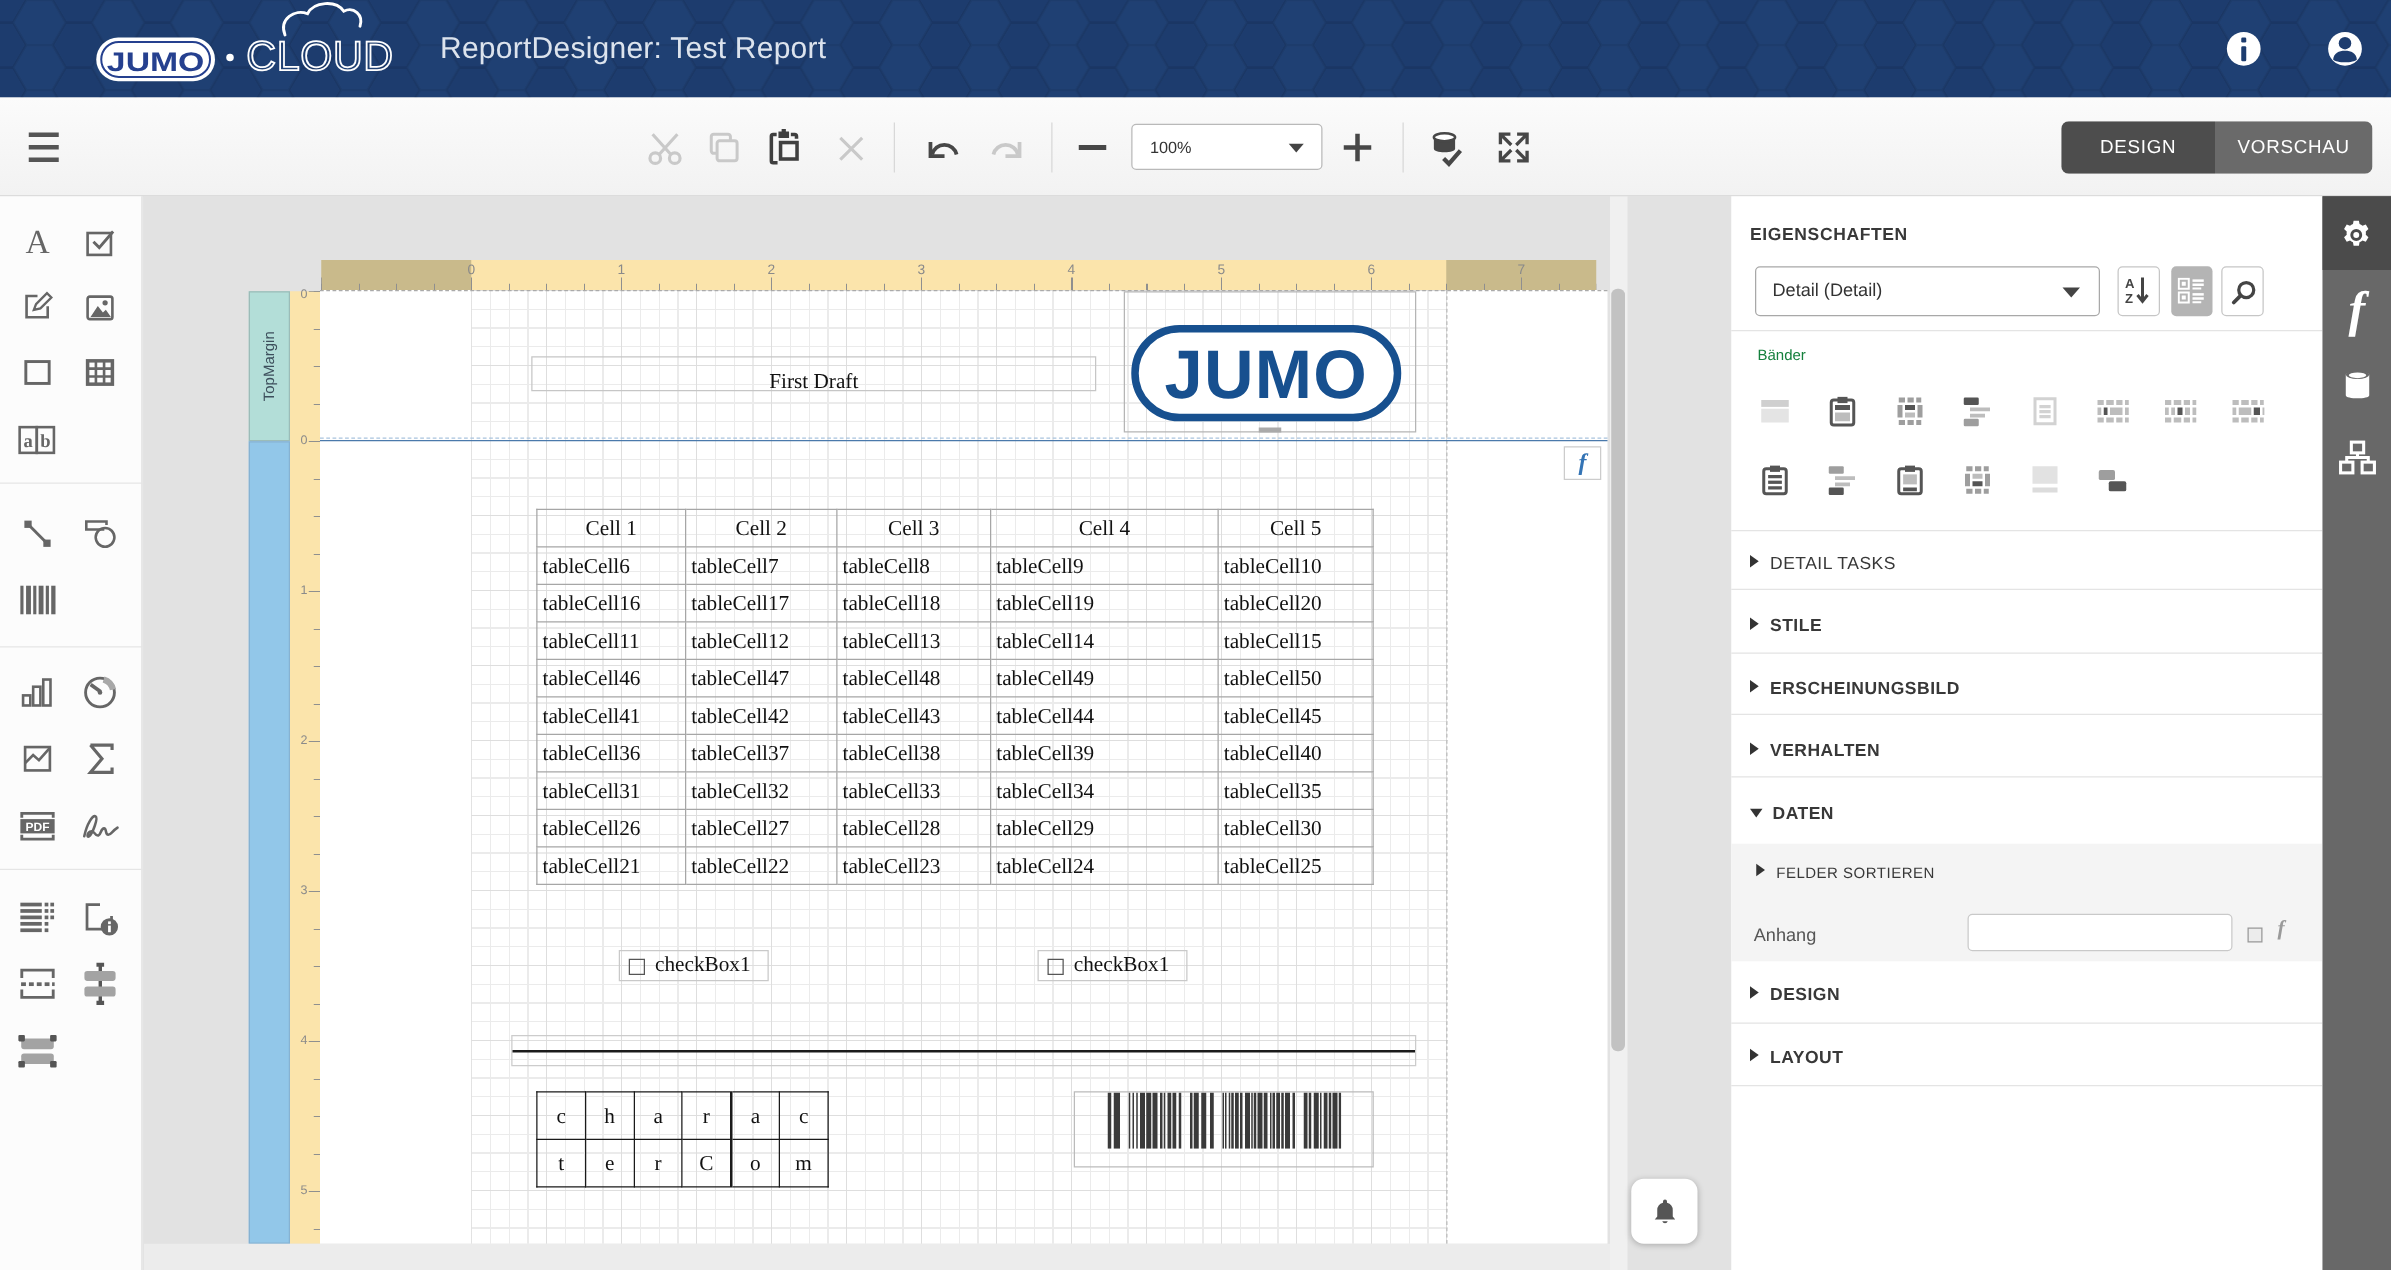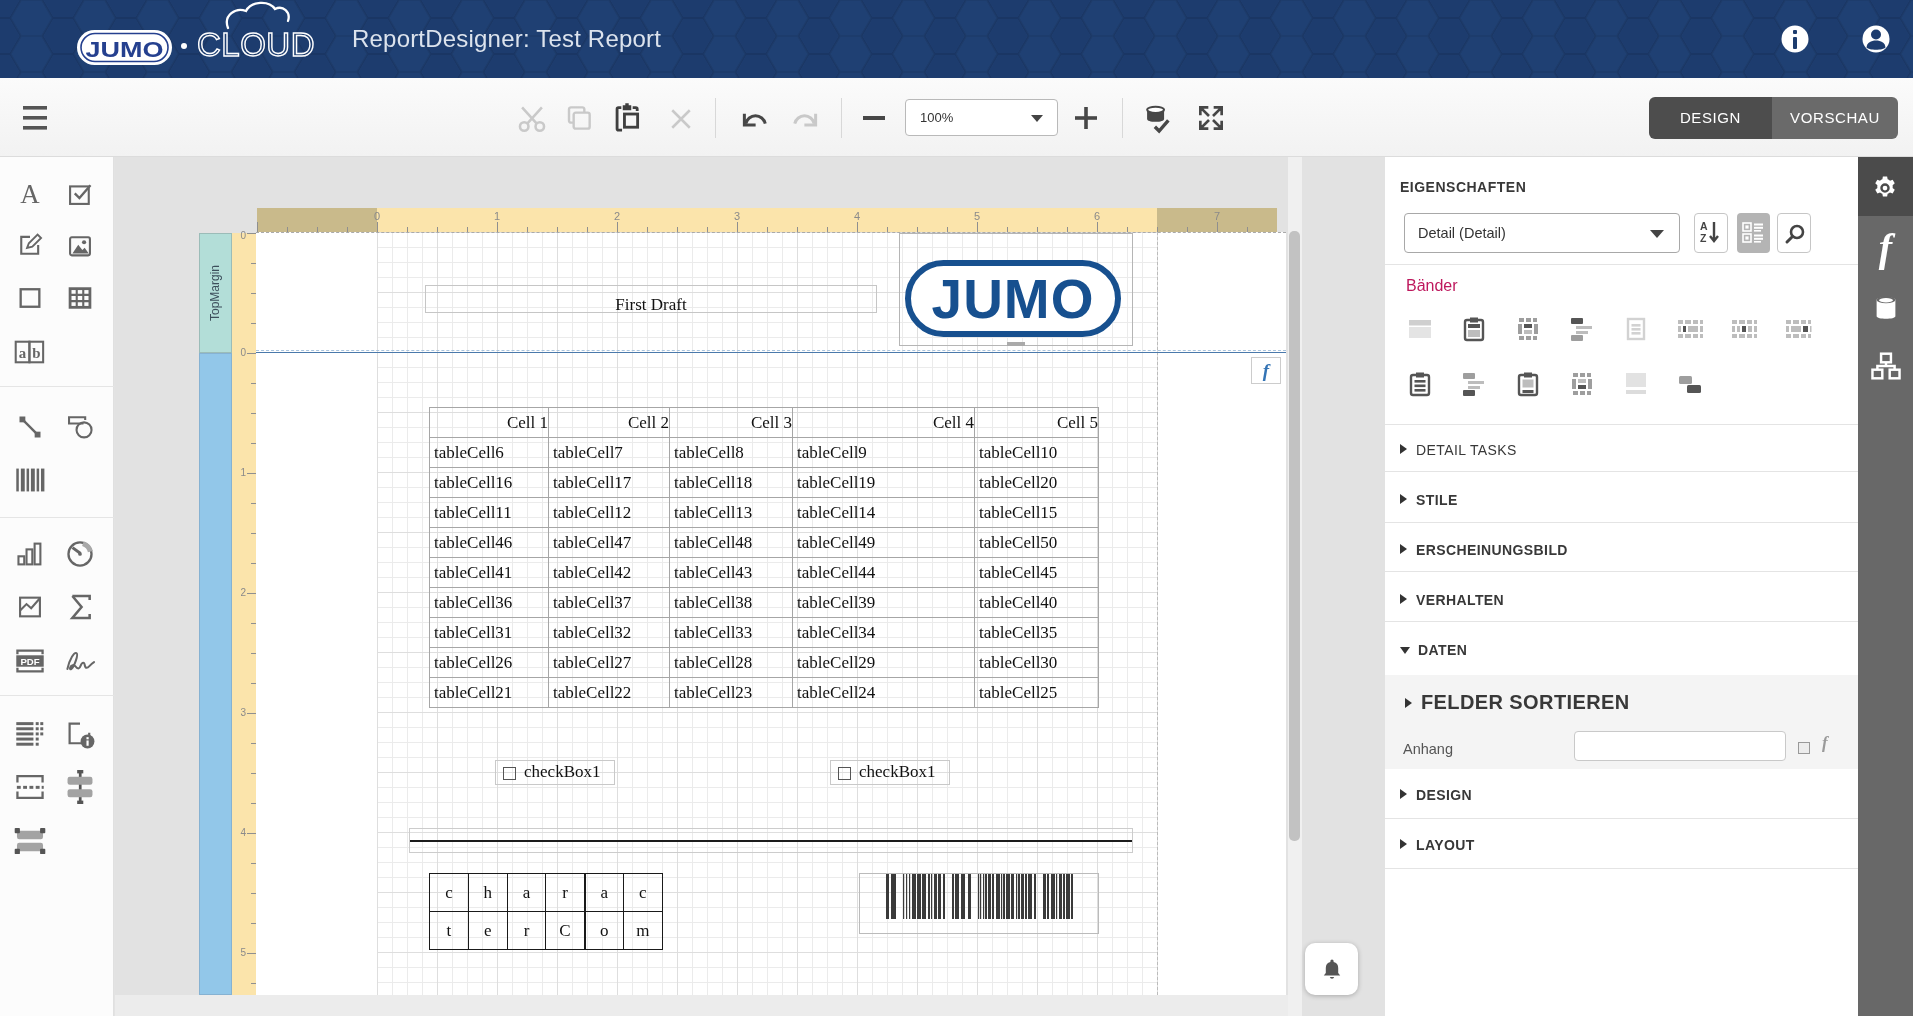--- a/index.html
+++ b/index.html
@@ -42,21 +42,21 @@
   #vruler { position:absolute; left:117px; top:76px; width:24px; height:762px; background:#fbe4ab; font-size:10px; color:#8a8a8a; }
   #bandstrip { position:absolute; left:84px; top:76px; width:33px; height:762px; }
   .hnum { position:absolute; top:2px; width:20px; text-align:center; }
   .vnum { position:absolute; right:10px; width:14px; text-align:right; }
 
   .comp { position:absolute; border:1px solid #c6c6c6; }
   .serif { font-family:"Liberation Serif", serif; color:#111; }
 
   #rtable { position:absolute; left:314px; top:250px; border-collapse:collapse; }
   #rtable td { border:1px solid #a6a6a6; height:30px; font-family:"Liberation Serif", serif; font-size:17px; color:#111; padding:0 0 0 4px; vertical-align:middle; }
-  #rtable tr.hdr td { text-align:right; padding:0; }
+  #rtable tr.hdr td { text-align:center; padding:0; }
 
   #comb { position:absolute; left:314px; top:716px; border-collapse:collapse; }
   #comb td { border:1.5px solid #1a1a1a; width:38.8px; height:38px; font-family:"Liberation Serif", serif; font-size:17px; color:#111; text-align:center; vertical-align:middle; }
 
   
   #panel { position:absolute; left:1385px; top:157px; width:473px; height:859px; background:#fff; }
   .psep { position:absolute; left:0; width:473px; height:1px; background:#e4e4e4; }
   .arr { display:inline-block; width:0; height:0; border-top:5px solid transparent; border-bottom:5px solid transparent; border-left:7px solid #333; margin-right:9px; }
   .arrd { display:inline-block; width:0; height:0; border-left:5px solid transparent; border-right:5px solid transparent; border-top:7px solid #333; margin-right:8px; }
 
@@ -572,21 +572,21 @@
         </g>
       </svg>
     </div>
     <div style="position:absolute;left:392px;top:56px;width:34px;height:40px;border:1px solid #c6c6c6;border-radius:4px;background:#fff">
       <svg width="22" height="22" style="position:absolute;left:6px;top:9px" viewBox="0 0 22 22">
         <circle cx="13" cy="9" r="6" fill="none" stroke="#444" stroke-width="2.6"></circle>
         <path d="M8.5,13.5 L3,19" stroke="#444" stroke-width="3" stroke-linecap="round"></path>
       </svg>
     </div>
     <div class="psep" style="top:107px"></div>
-    <div style="position:absolute;left:21px;top:120px;font-size:16px;color:#be185d">Bänder</div>
+    <div style="position:absolute;left:21px;top:120px;font-size:12px;color:#15803d">Bänder</div>
     <svg width="30" height="30" style="position:absolute;left:20px;top:157px" viewBox="0 0 30 30">
         <rect x="4" y="6" width="22" height="5.5" fill="#cfcfcf"></rect>
         <rect x="4" y="13" width="22" height="11" fill="#e4e4e4"></rect>
       </svg>
     <svg width="30" height="30" style="position:absolute;left:74px;top:157px" viewBox="0 0 30 30">
         <rect x="6" y="6" width="18" height="20" rx="2" fill="none" stroke="#555555" stroke-width="2.4"></rect>
         <rect x="11" y="3.5" width="8" height="5" fill="#555555"></rect>
         <rect x="9" y="10" width="12" height="4" fill="#555555"></rect>
         <rect x="9" y="16" width="12" height="7" fill="#bdbdbd"></rect>
       </svg>
@@ -714,21 +714,21 @@
     <div style="position:absolute;left:15px;top:285px;font-size:14px;font-weight:normal;color:#383838;letter-spacing:0.4px"><span class="arr" style="margin-bottom:1px"></span>DETAIL TASKS</div>
     <div class="psep" style="top:314px"></div>
     <div style="position:absolute;left:15px;top:335px;font-size:14px;font-weight:bold;color:#383838;letter-spacing:0.4px"><span class="arr" style="margin-bottom:1px"></span>STILE</div>
     <div class="psep" style="top:365px"></div>
     <div style="position:absolute;left:15px;top:385px;font-size:14px;font-weight:bold;color:#383838;letter-spacing:0.4px"><span class="arr" style="margin-bottom:1px"></span>ERSCHEINUNGSBILD</div>
     <div class="psep" style="top:414px"></div>
     <div style="position:absolute;left:15px;top:435px;font-size:14px;font-weight:bold;color:#383838;letter-spacing:0.4px"><span class="arr" style="margin-bottom:1px"></span>VERHALTEN</div>
     <div class="psep" style="top:464px"></div>
     <div style="position:absolute;left:15px;top:485px;font-size:14px;font-weight:bold;color:#383838;letter-spacing:0.4px"><span class="arrd" style="margin-bottom:1px"></span>DATEN</div>
     <div style="position:absolute;left:0;top:518px;width:473px;height:94px;background:#f4f4f4"></div>
-    <div style="position:absolute;left:20px;top:534px;font-size:20px;font-weight:bold;color:#383838;letter-spacing:0.4px"><span class="arr" style="margin-bottom:1px"></span>FELDER SORTIEREN</div>
+    <div style="position:absolute;left:20px;top:534px;font-size:12px;font-weight:normal;color:#383838;letter-spacing:0.4px"><span class="arr" style="margin-bottom:1px"></span>FELDER SORTIEREN</div>
     <div style="position:absolute;left:18px;top:584px;font-size:14.5px;color:#555">Anhang</div>
     <div style="position:absolute;left:189px;top:574px;width:212px;height:30px;border:1px solid #c9c9c9;border-radius:4px;background:#fff"></div>
     <div style="position:absolute;left:413px;top:585px;width:12px;height:12px;border:1px solid #999;background:#ececec"></div>
     <div style="position:absolute;left:437px;top:576px;font-family:Liberation Serif,serif;font-style:italic;font-weight:bold;color:#9a9a9a;font-size:17px">f</div>
     <div style="position:absolute;left:15px;top:630px;font-size:14px;font-weight:bold;color:#383838;letter-spacing:0.4px"><span class="arr" style="margin-bottom:1px"></span>DESIGN</div>
     <div class="psep" style="top:661px"></div>
     <div style="position:absolute;left:15px;top:680px;font-size:14px;font-weight:bold;color:#383838;letter-spacing:0.4px"><span class="arr" style="margin-bottom:1px"></span>LAYOUT</div>
     <div class="psep" style="top:711px"></div>
   </div>
 

